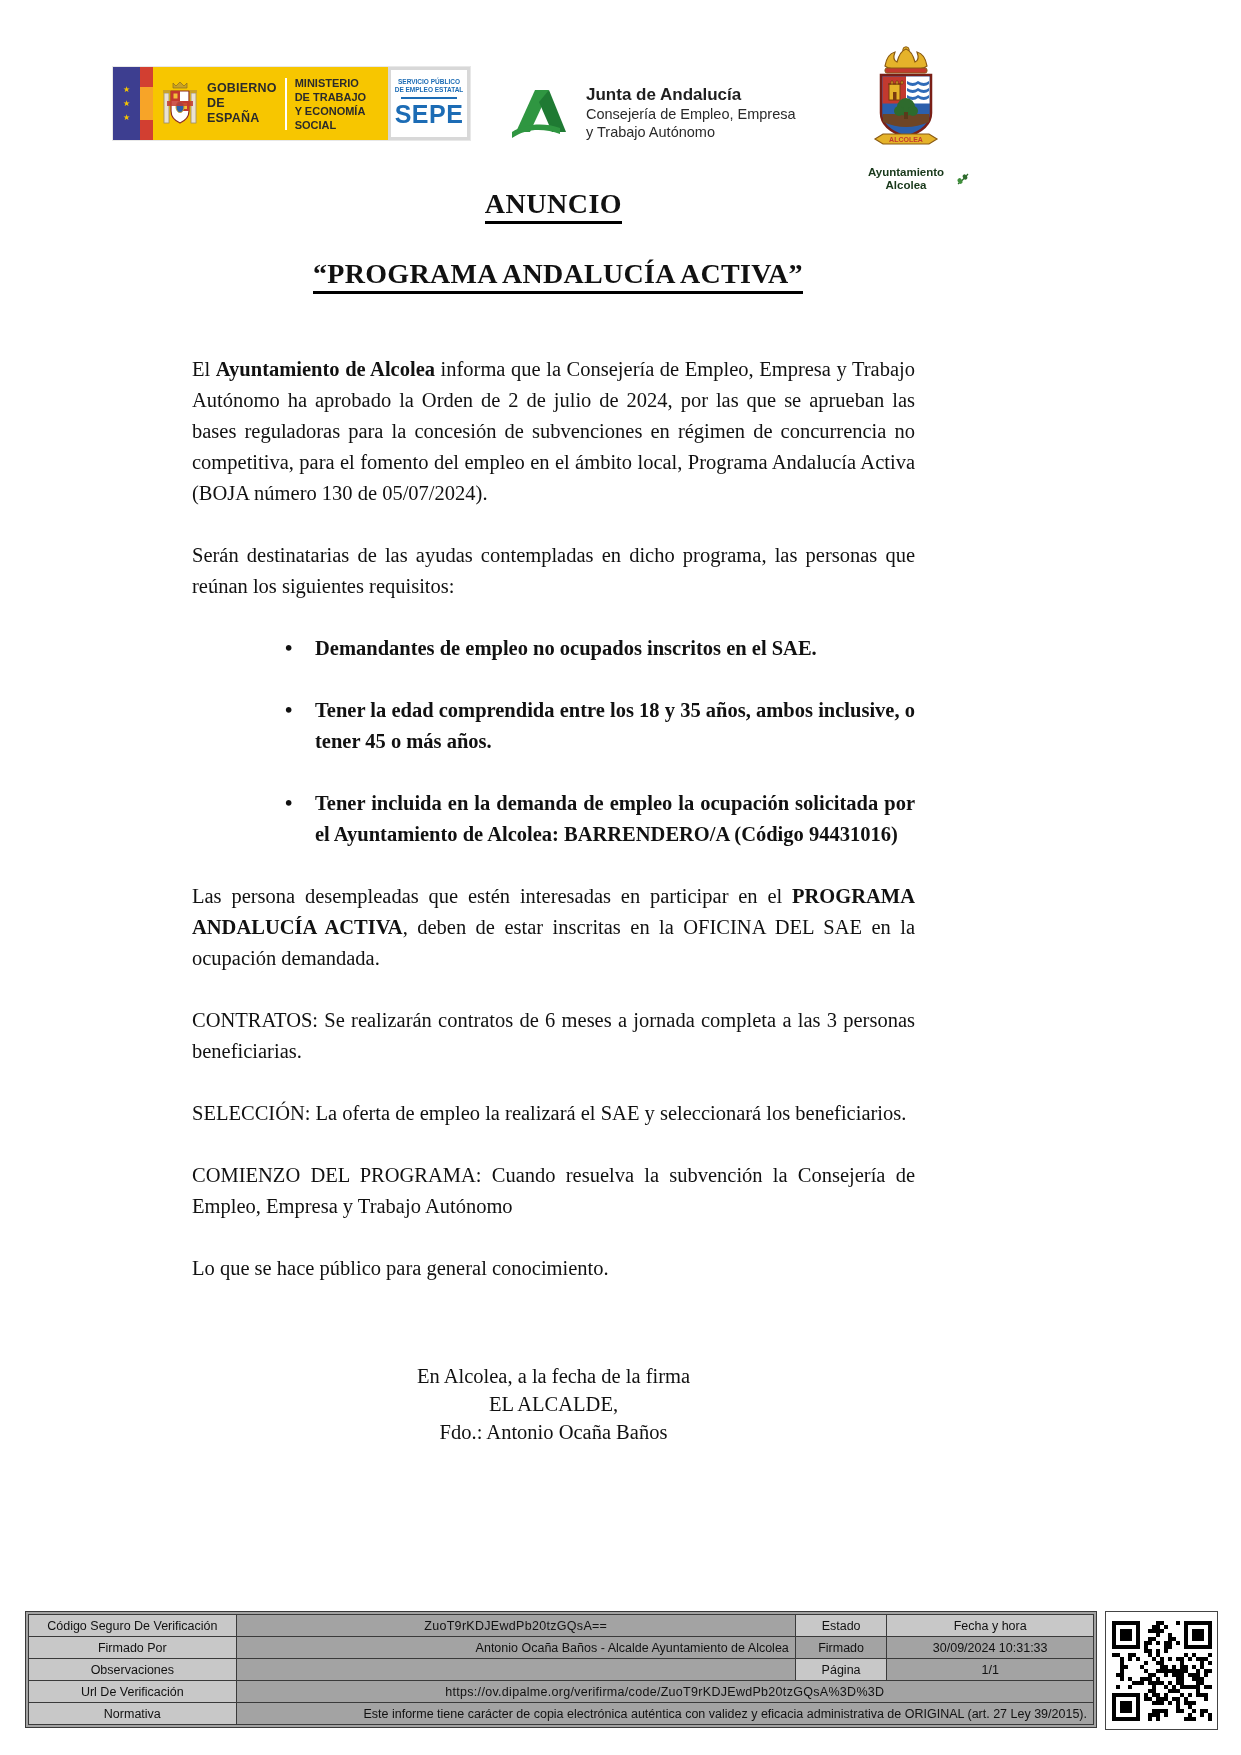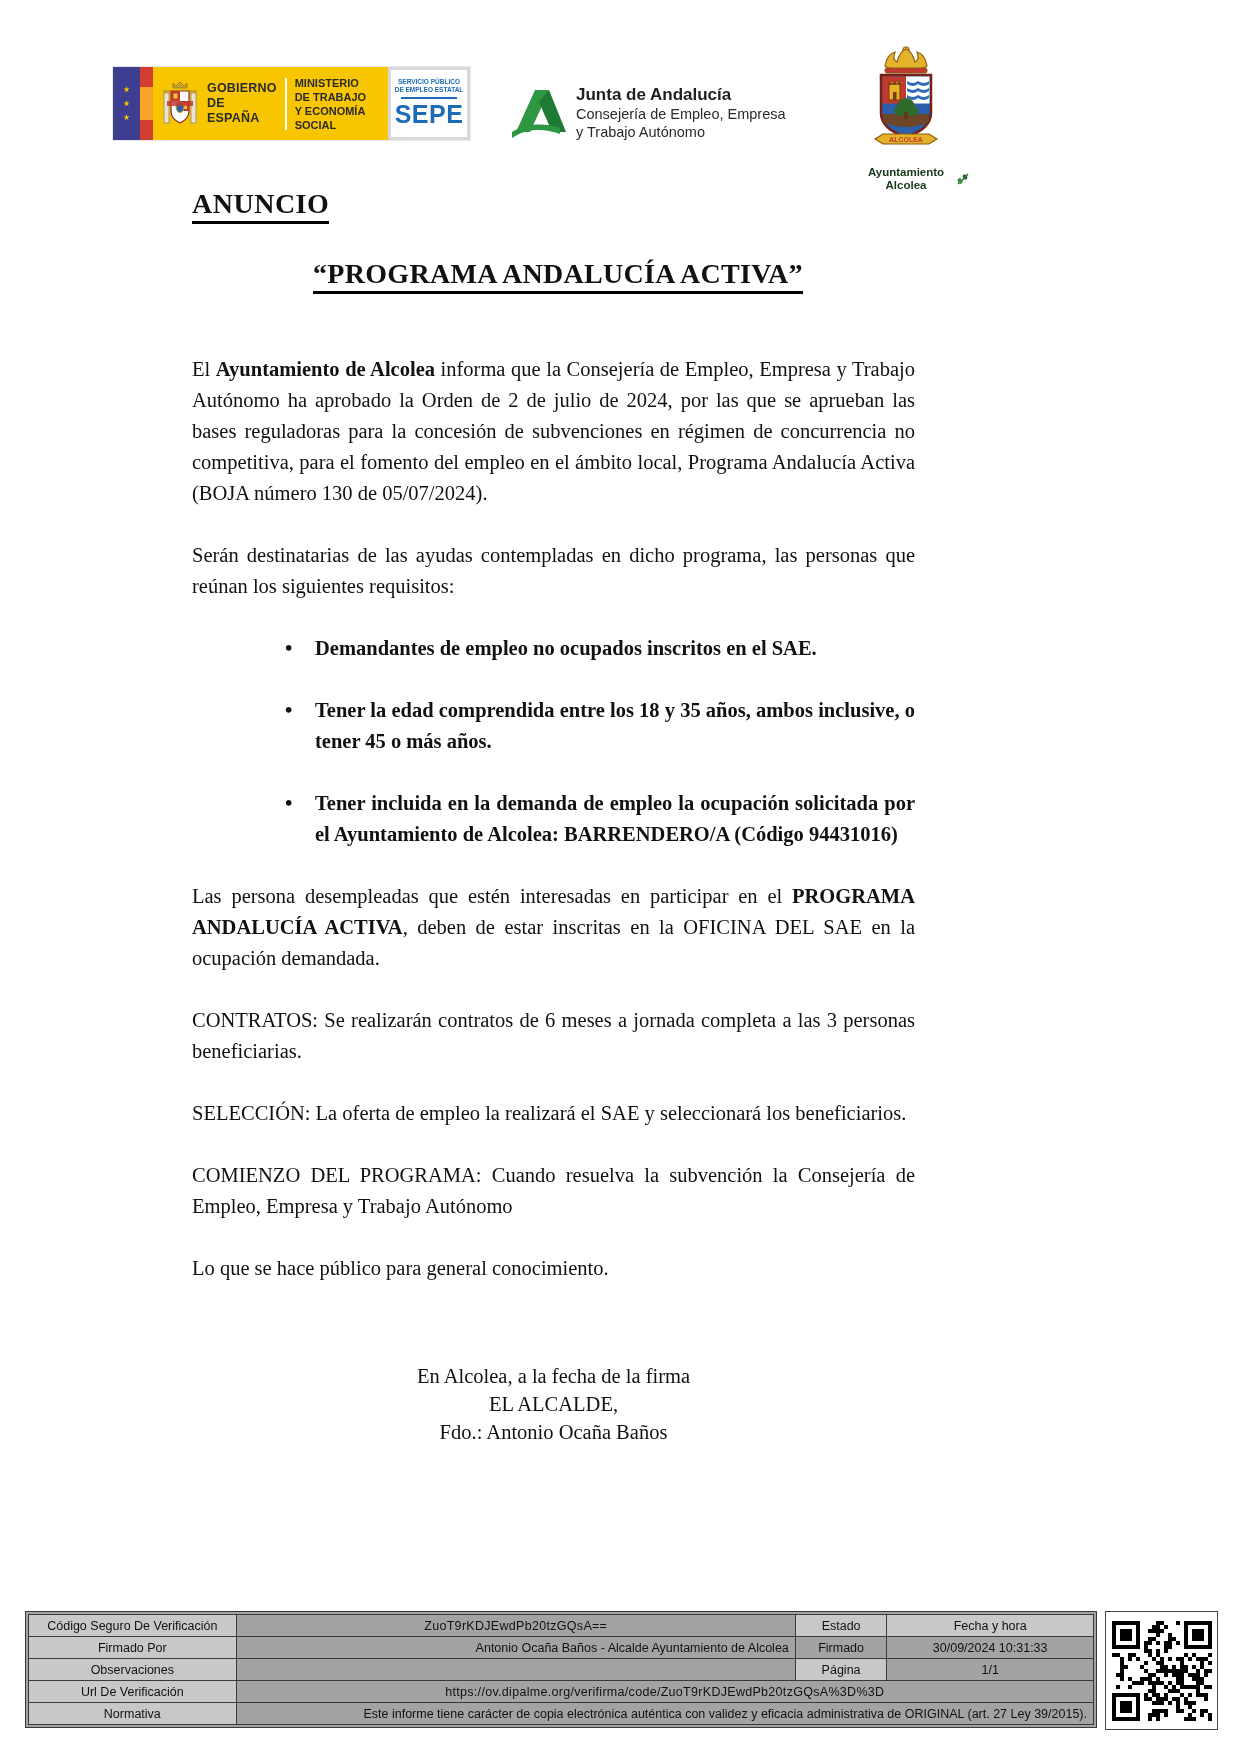--- a/index.html
+++ b/index.html
@@ -17,29 +17,29 @@
   .flag-stripes .o{flex:46;background:#f7a428;}
   .gob-yellow{flex:1;background:#f7c600;display:flex;align-items:center;padding:0 6px 0 8px;gap:8px;}
   .gob-emblem{flex:0 0 auto;}
   .gob-text{font-family:"Liberation Sans",sans-serif;font-weight:bold;font-size:12.5px;line-height:15px;color:#2b2b2b;letter-spacing:.2px;}
   .gob-divider{width:2px;height:52px;background:#ffffff;flex:0 0 auto;}
   .min-text{font-family:"Liberation Sans",sans-serif;font-size:11px;line-height:14px;color:#2b2b2b;font-weight:600;}
   .sepe-box{width:72px;background:#fff;border:3px solid #d8d8d8;display:flex;flex-direction:column;align-items:center;justify-content:center;padding:3px 2px;}
   .sepe-small{font-family:"Liberation Sans",sans-serif;font-size:6.5px;line-height:8px;color:#1c6cb5;font-weight:bold;text-align:center;}
   .sepe-rule{width:56px;height:2px;background:#1c6cb5;margin:3px 0 1px;}
   .sepe-big{font-family:"Liberation Sans",sans-serif;font-size:25px;color:#1c6cb5;font-weight:bold;letter-spacing:.5px;}
-  .junta-logo{position:absolute;left:508px;top:84px;display:flex;align-items:center;gap:6px;}
+  .junta-logo{position:absolute;left:508px;top:84px;display:flex;align-items:center;gap:16px;}
   .junta-text .jt1{font-family:"Liberation Sans",sans-serif;font-weight:bold;font-size:17px;color:#1f1f1f;line-height:20px;}
   .junta-text .jt2{font-family:"Liberation Sans",sans-serif;font-size:14.5px;color:#2a2a2a;line-height:18px;}
   .alcolea-logo{position:absolute;left:854px;top:44px;width:104px;text-align:center;}
   .alc-caption{font-family:"Liberation Sans",sans-serif;font-weight:bold;font-size:11.5px;line-height:13px;color:#18381a;margin-top:2px;position:relative;}
   .alc-olive{position:absolute;right:-12px;top:6px;}
   
   .content{position:absolute;left:192px;top:188px;width:723px;}
-  .doc-title{margin:0 0 34px;}
+  .doc-title{text-align:center;margin:0 0 34px;}
   .doc-title span{display:inline-block;font-size:28px;font-weight:bold;border-bottom:3.5px solid #000;padding-bottom:1px;letter-spacing:.5px;}
   .doc-subtitle{text-align:center;margin:0 0 60px;}
   .doc-subtitle span{display:inline-block;font-size:28px;font-weight:bold;border-bottom:3px solid #000;padding-bottom:1px;letter-spacing:.3px;margin-left:9px;}
   .content p{margin:0 0 31px;font-size:20.5px;line-height:31px;text-align:justify;}
   .content ul{list-style:none;margin:0 0 16px 93px;padding:0;font-weight:bold;}
   .content li{position:relative;padding-left:30px;font-size:20.5px;line-height:31px;text-align:justify;margin-bottom:31px;}
   .content li::before{content:"•";position:absolute;left:0;top:0;font-size:21px;}
   .signature{margin-top:78px;text-align:center;font-size:20.5px;line-height:28px;}
   
   .verif-frame{position:absolute;left:25px;top:1611px;width:1072px;border:1px solid #3a3a3a;padding:2px;background:#a3a3a3;box-sizing:border-box;}

